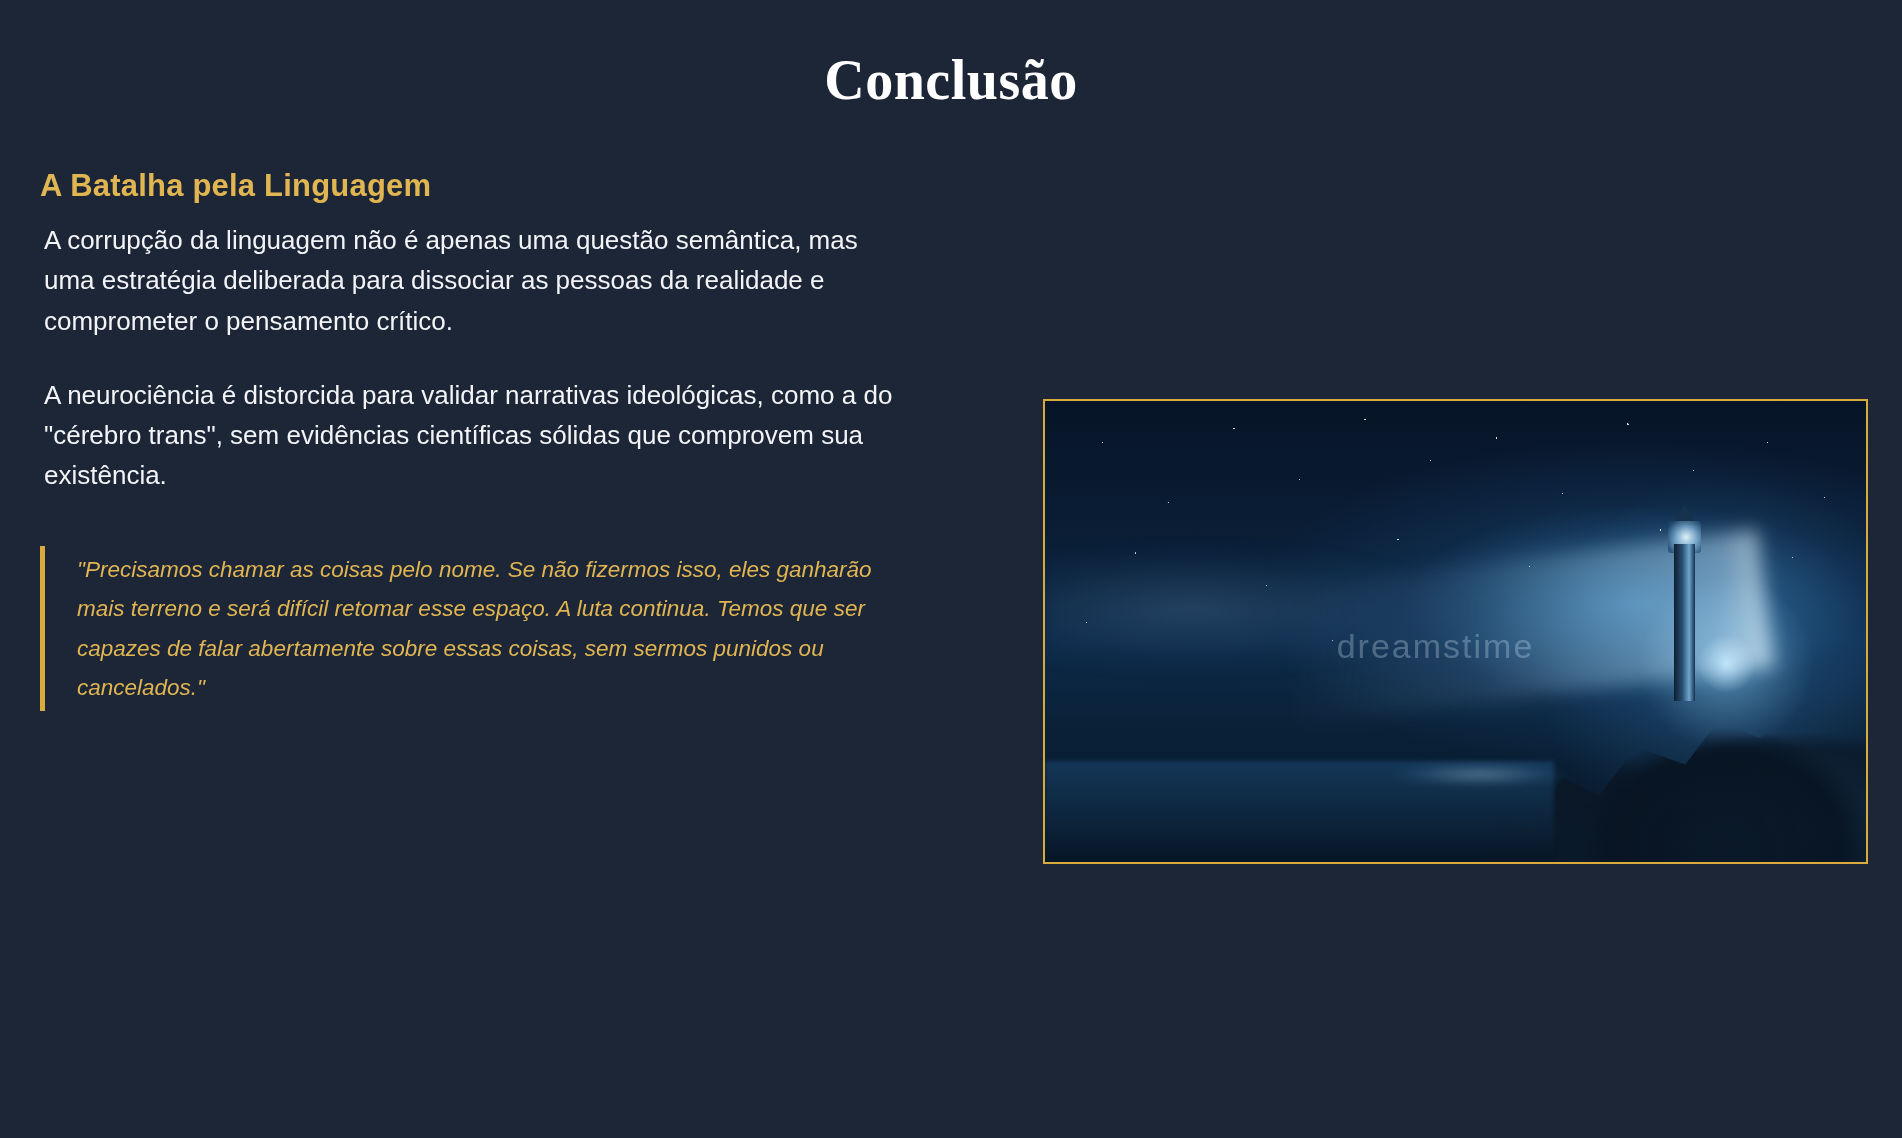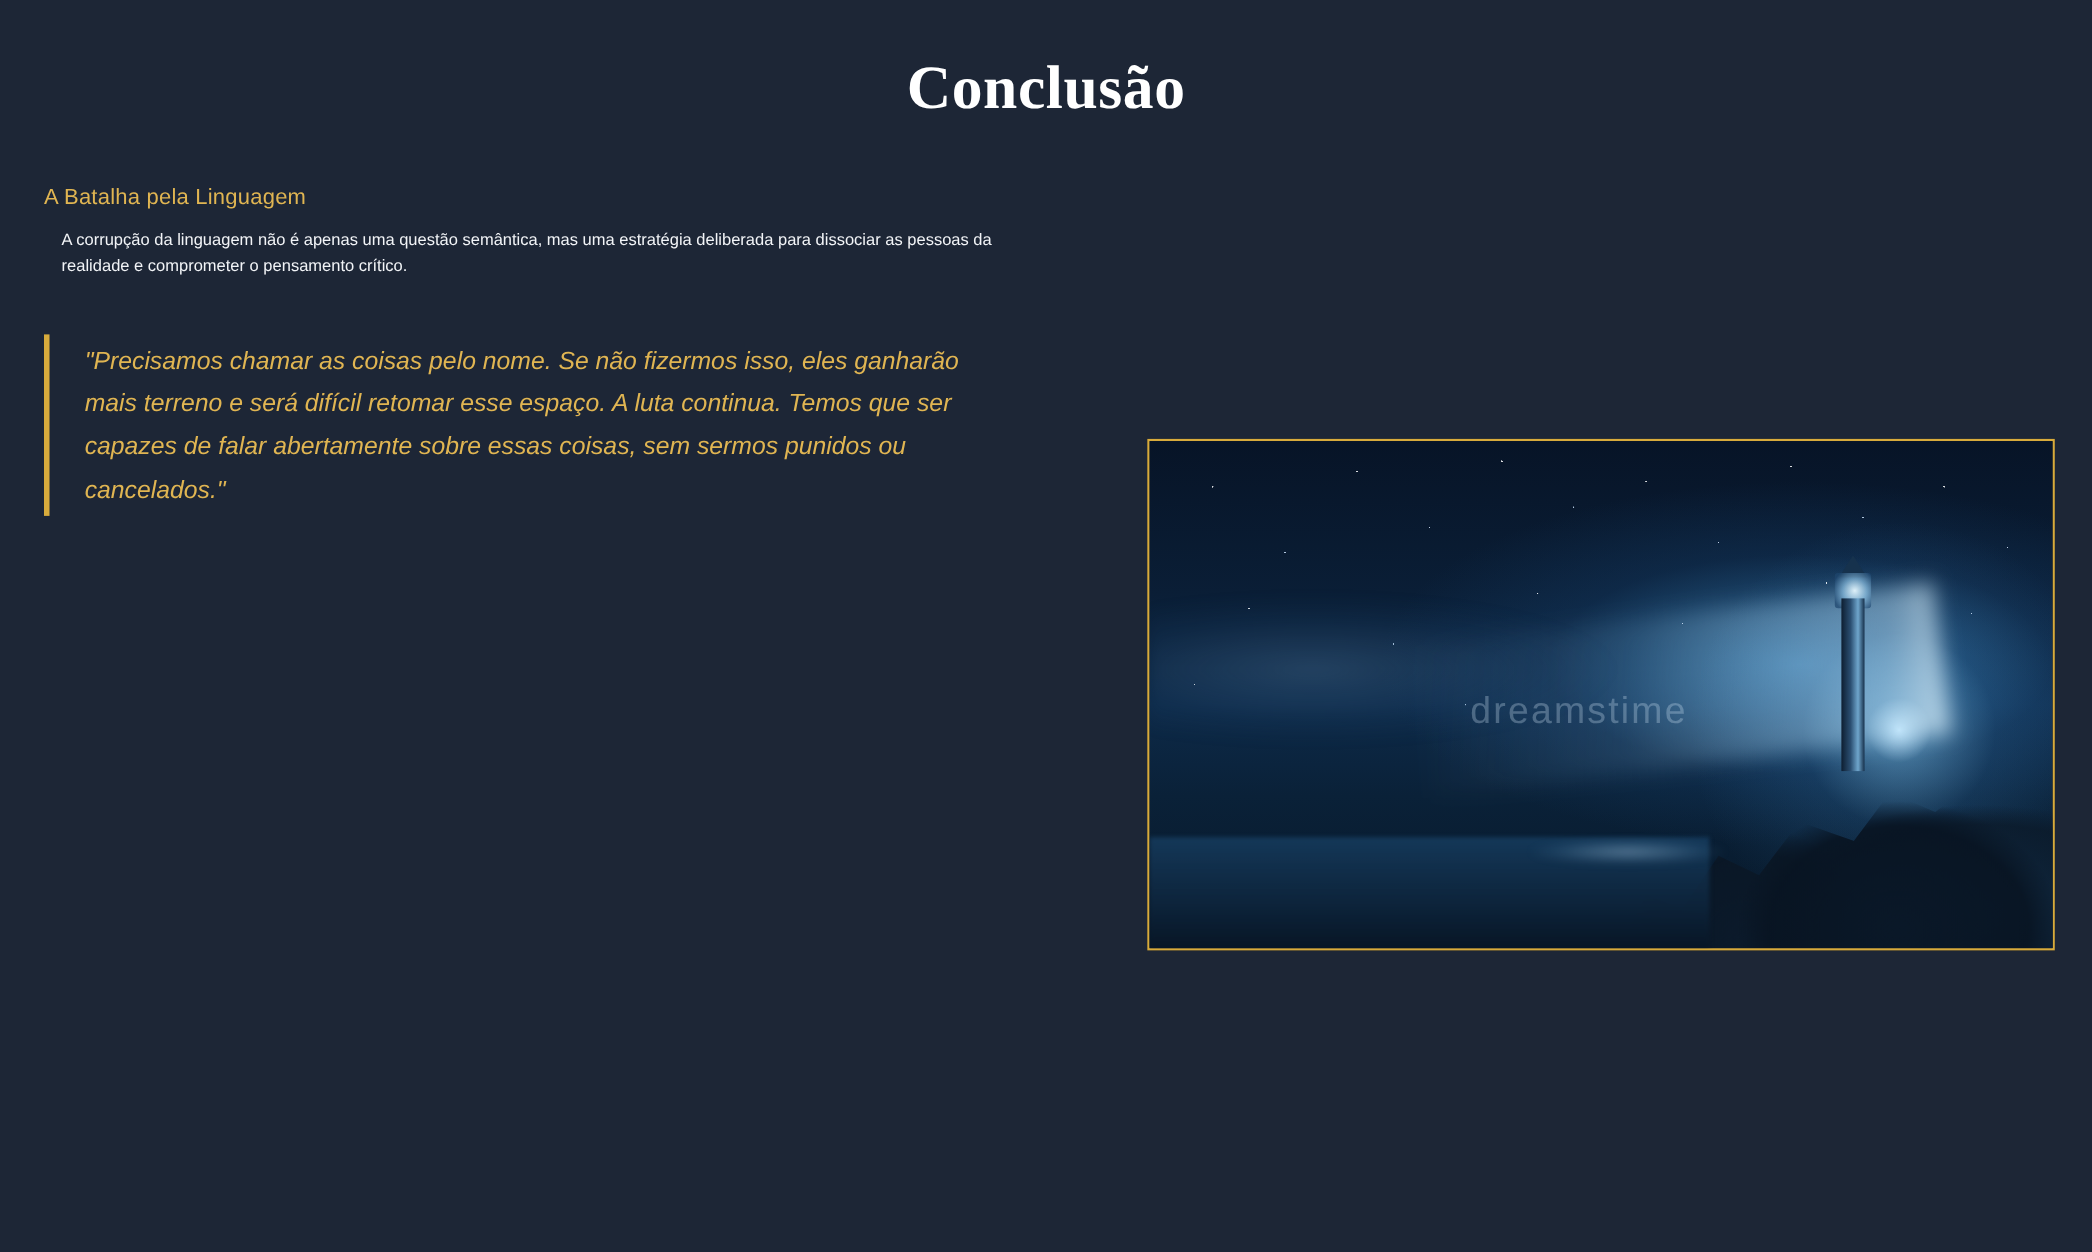--- a/index.html
+++ b/index.html
@@ -31,33 +31,33 @@
     letter-spacing: 0.5px;
   }
   .content-col {
     position: absolute;
     top: 168px;
     left: 40px;
     width: 880px;
   }
   .section { margin-bottom: 34px; }
   .section-heading {
-    font-size: 20px;
-    font-weight: normal;
+    font-size: 31px;
+    font-weight: bold;
     color: #e3b council;
     color: #e2b martial;
     color: #e0b552;
     margin: 0 0 16px 0;
     letter-spacing: 0.2px;
   }
   .section-body {
-    font-size: 15px;
+    font-size: 26px;
     line-height: 1.55;
     color: #f2f4f7;
-    margin: 16px;
+    margin: 4px;
     max-width: 870px;
   }
   .quote-block {
     margin-top: 50px;
     border-left: 5px solid #d8ab3c;
     padding: 4px 0 4px 32px;
   }
   .quote-text {
     font-size: 22.5px;
     line-height: 1.75;
@@ -206,20 +206,21 @@
   <div class="slide-title">Conclusão</div>
 
   <div class="content-col">
 
     <div class="section">
       <h2 class="section-heading">A Batalha pela Linguagem</h2>
       <p class="section-body">A corrupção da linguagem não é apenas uma questão semântica, mas uma estratégia deliberada para dissociar as pessoas da realidade e comprometer o pensamento crítico.</p>
     </div>
 
     <div class="section">
+      <p class="section-body">A neurociência é distorcida para validar narrativas ideológicas, como a do "cérebro trans", sem evidências científicas sólidas que comprovem sua existência.</p>
     </div>
 
     <div class="section">
     </div>
 
     <div class="quote-block">
       <p class="quote-text">"Precisamos chamar as coisas pelo nome. Se não fizermos isso, eles ganharão mais terreno e será difícil retomar esse espaço. A luta continua. Temos que ser capazes de falar abertamente sobre essas coisas, sem sermos punidos ou cancelados."</p>
     </div>
 
   </div>

